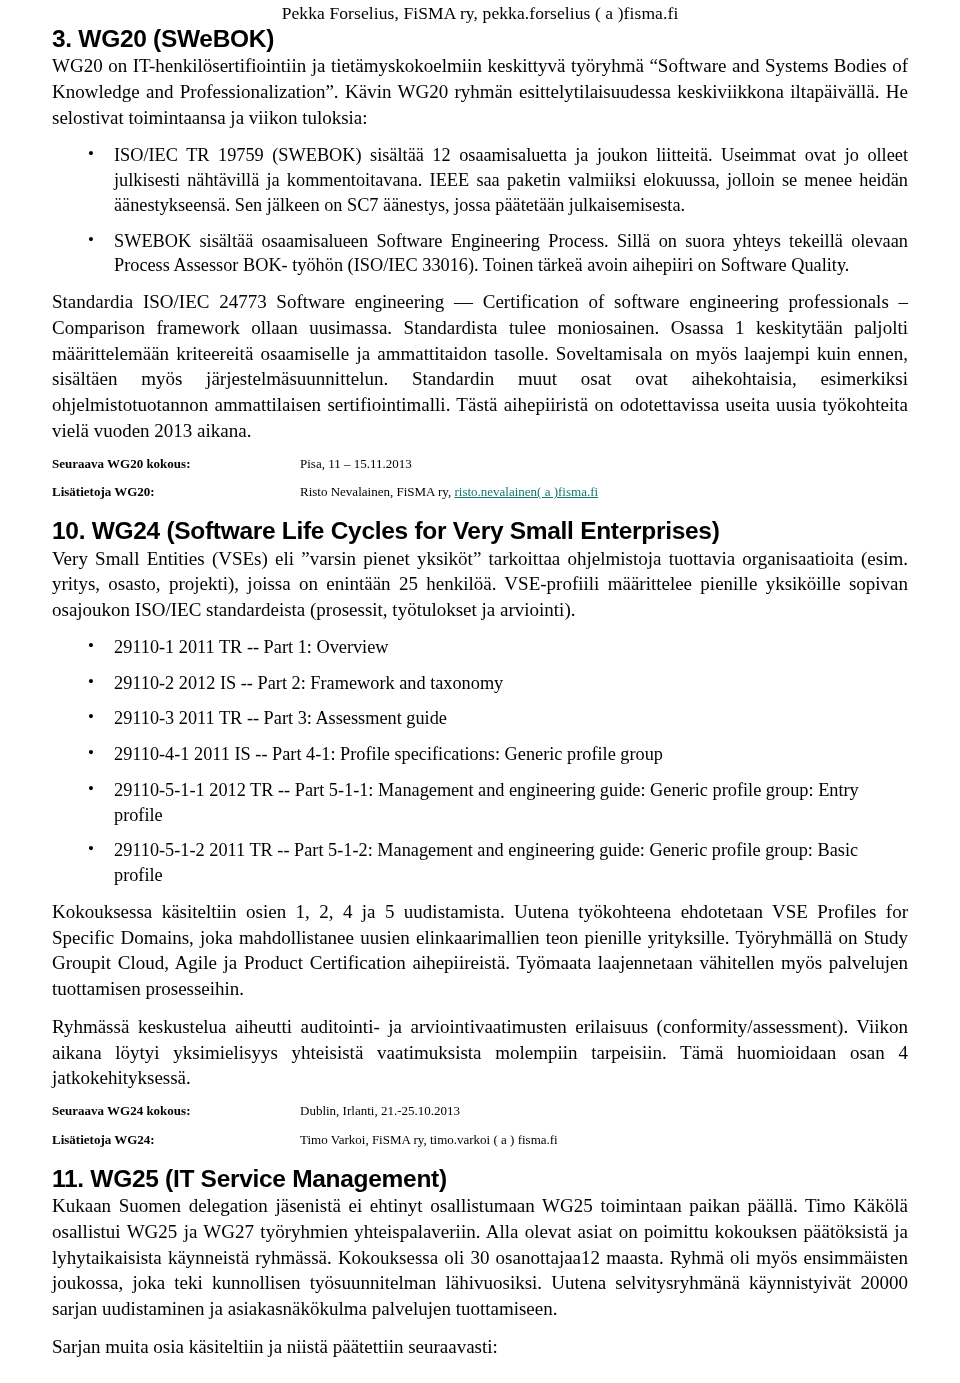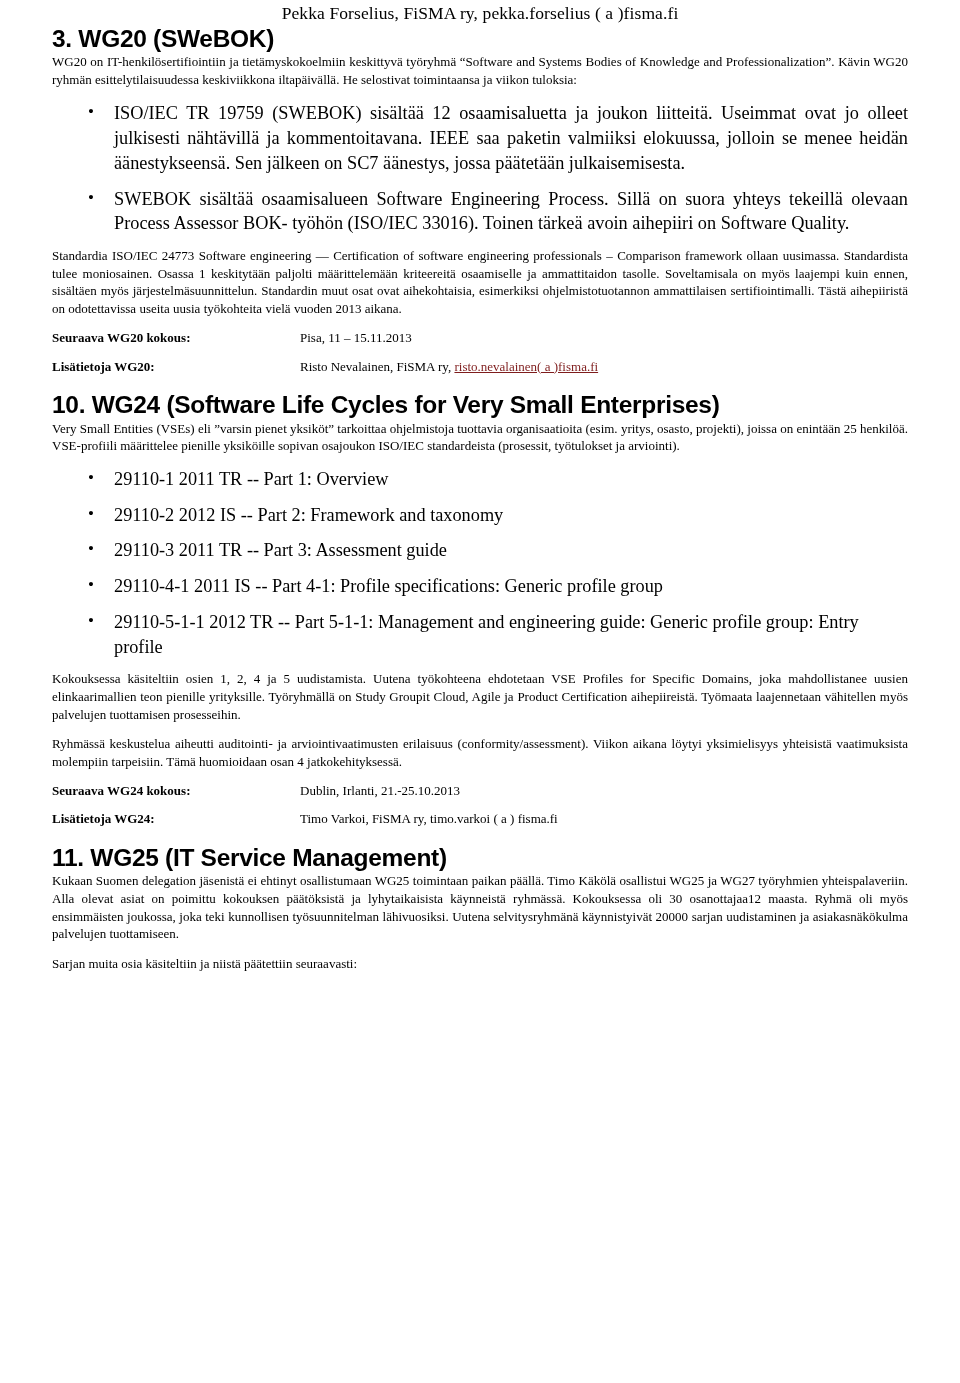--- a/index.html
+++ b/index.html
@@ -37,21 +37,21 @@
     margin: 0;
     padding: 0;
     letter-spacing: -0.3px;
     line-height: 1.15;
   }
   .h-wg20 { margin-top: 19px; margin-bottom: 9px; }
   .h-wg24 { margin-top: 19px; margin-bottom: 11px; }
   .h-wg25 { margin-top: 22px; margin-bottom: 11px; }
 
   p.body-par {
-    font-size: 13px;
+    font-size: 19px;
     line-height: 1.355;
     margin: 0 0 12px 0;
     text-align: justify;
     text-justify: inter-word;
   }
   p.body-par.tight { margin-bottom: 0; }
   p.no-just { text-align: left; }
 
   ul.bullets {
     list-style: none;
@@ -92,21 +92,21 @@
     font-size: 13px;
     line-height: 1.3;
   }
   .kv-label {
     font-weight: bold;
     width: 248px;
     white-space: nowrap;
   }
   .kv-value { }
   a.doc-link {
-    color: #7f1d1d;
+    color: #0f766e;
   }
   .spacer-md { height: 13px; }
 </style>
 </head>
 <body>
 
 <div class="page">
 
   <div class="doc-header">Pekka Forselius, FiSMA ry, pekka.forselius ( a )fisma.fi</div>
 
@@ -142,20 +142,21 @@
 
     <p class="body-par">Very Small Entities (VSEs) eli ”varsin pienet yksiköt” tarkoittaa ohjelmistoja tuottavia organisaatioita (esim. yritys, osasto, projekti), joissa on enintään 25 henkilöä. VSE-profiili määrittelee pienille yksiköille sopivan osajoukon ISO/IEC standardeista (prosessit, työtulokset ja arviointi).</p>
 
 
     <ul class="bullets spaced">
       <li>29110-1 2011 TR -- Part 1: Overview</li>
       <li>29110-2 2012 IS -- Part 2: Framework and taxonomy</li>
       <li>29110-3 2011 TR -- Part 3: Assessment guide</li>
       <li>29110-4-1 2011 IS -- Part 4-1: Profile specifications: Generic profile group</li>
       <li>29110-5-1-1 2012 TR -- Part 5-1-1: Management and engineering guide: Generic profile group: Entry profile</li>
+      <li>29110-5-1-2 2011 TR -- Part 5-1-2: Management and engineering guide: Generic profile group: Basic profile</li>
     </ul>
 
     <p class="body-par">Kokouksessa käsiteltiin osien 1, 2, 4 ja 5 uudistamista. Uutena työkohteena ehdotetaan VSE Profiles for Specific Domains, joka mahdollistanee uusien elinkaarimallien teon pienille yrityksille. Työryhmällä on Study Groupit Cloud, Agile ja Product Certification aihepiireistä. Työmaata laajennetaan vähitellen myös palvelujen tuottamisen prosesseihin.</p>
     <p class="body-par">Ryhmässä keskustelua aiheutti auditointi- ja arviointivaatimusten erilaisuus (conformity/assessment). Viikon aikana löytyi yksimielisyys yhteisistä vaatimuksista molempiin tarpeisiin. Tämä huomioidaan osan 4 jatkokehityksessä.</p>
 
     <table class="kv-table">
       <tbody>
           <tr>
         <td class="kv-label">Seuraava WG24 kokous:</td>
         <td class="kv-value">Dublin, Irlanti, 21.-25.10.2013</td>

